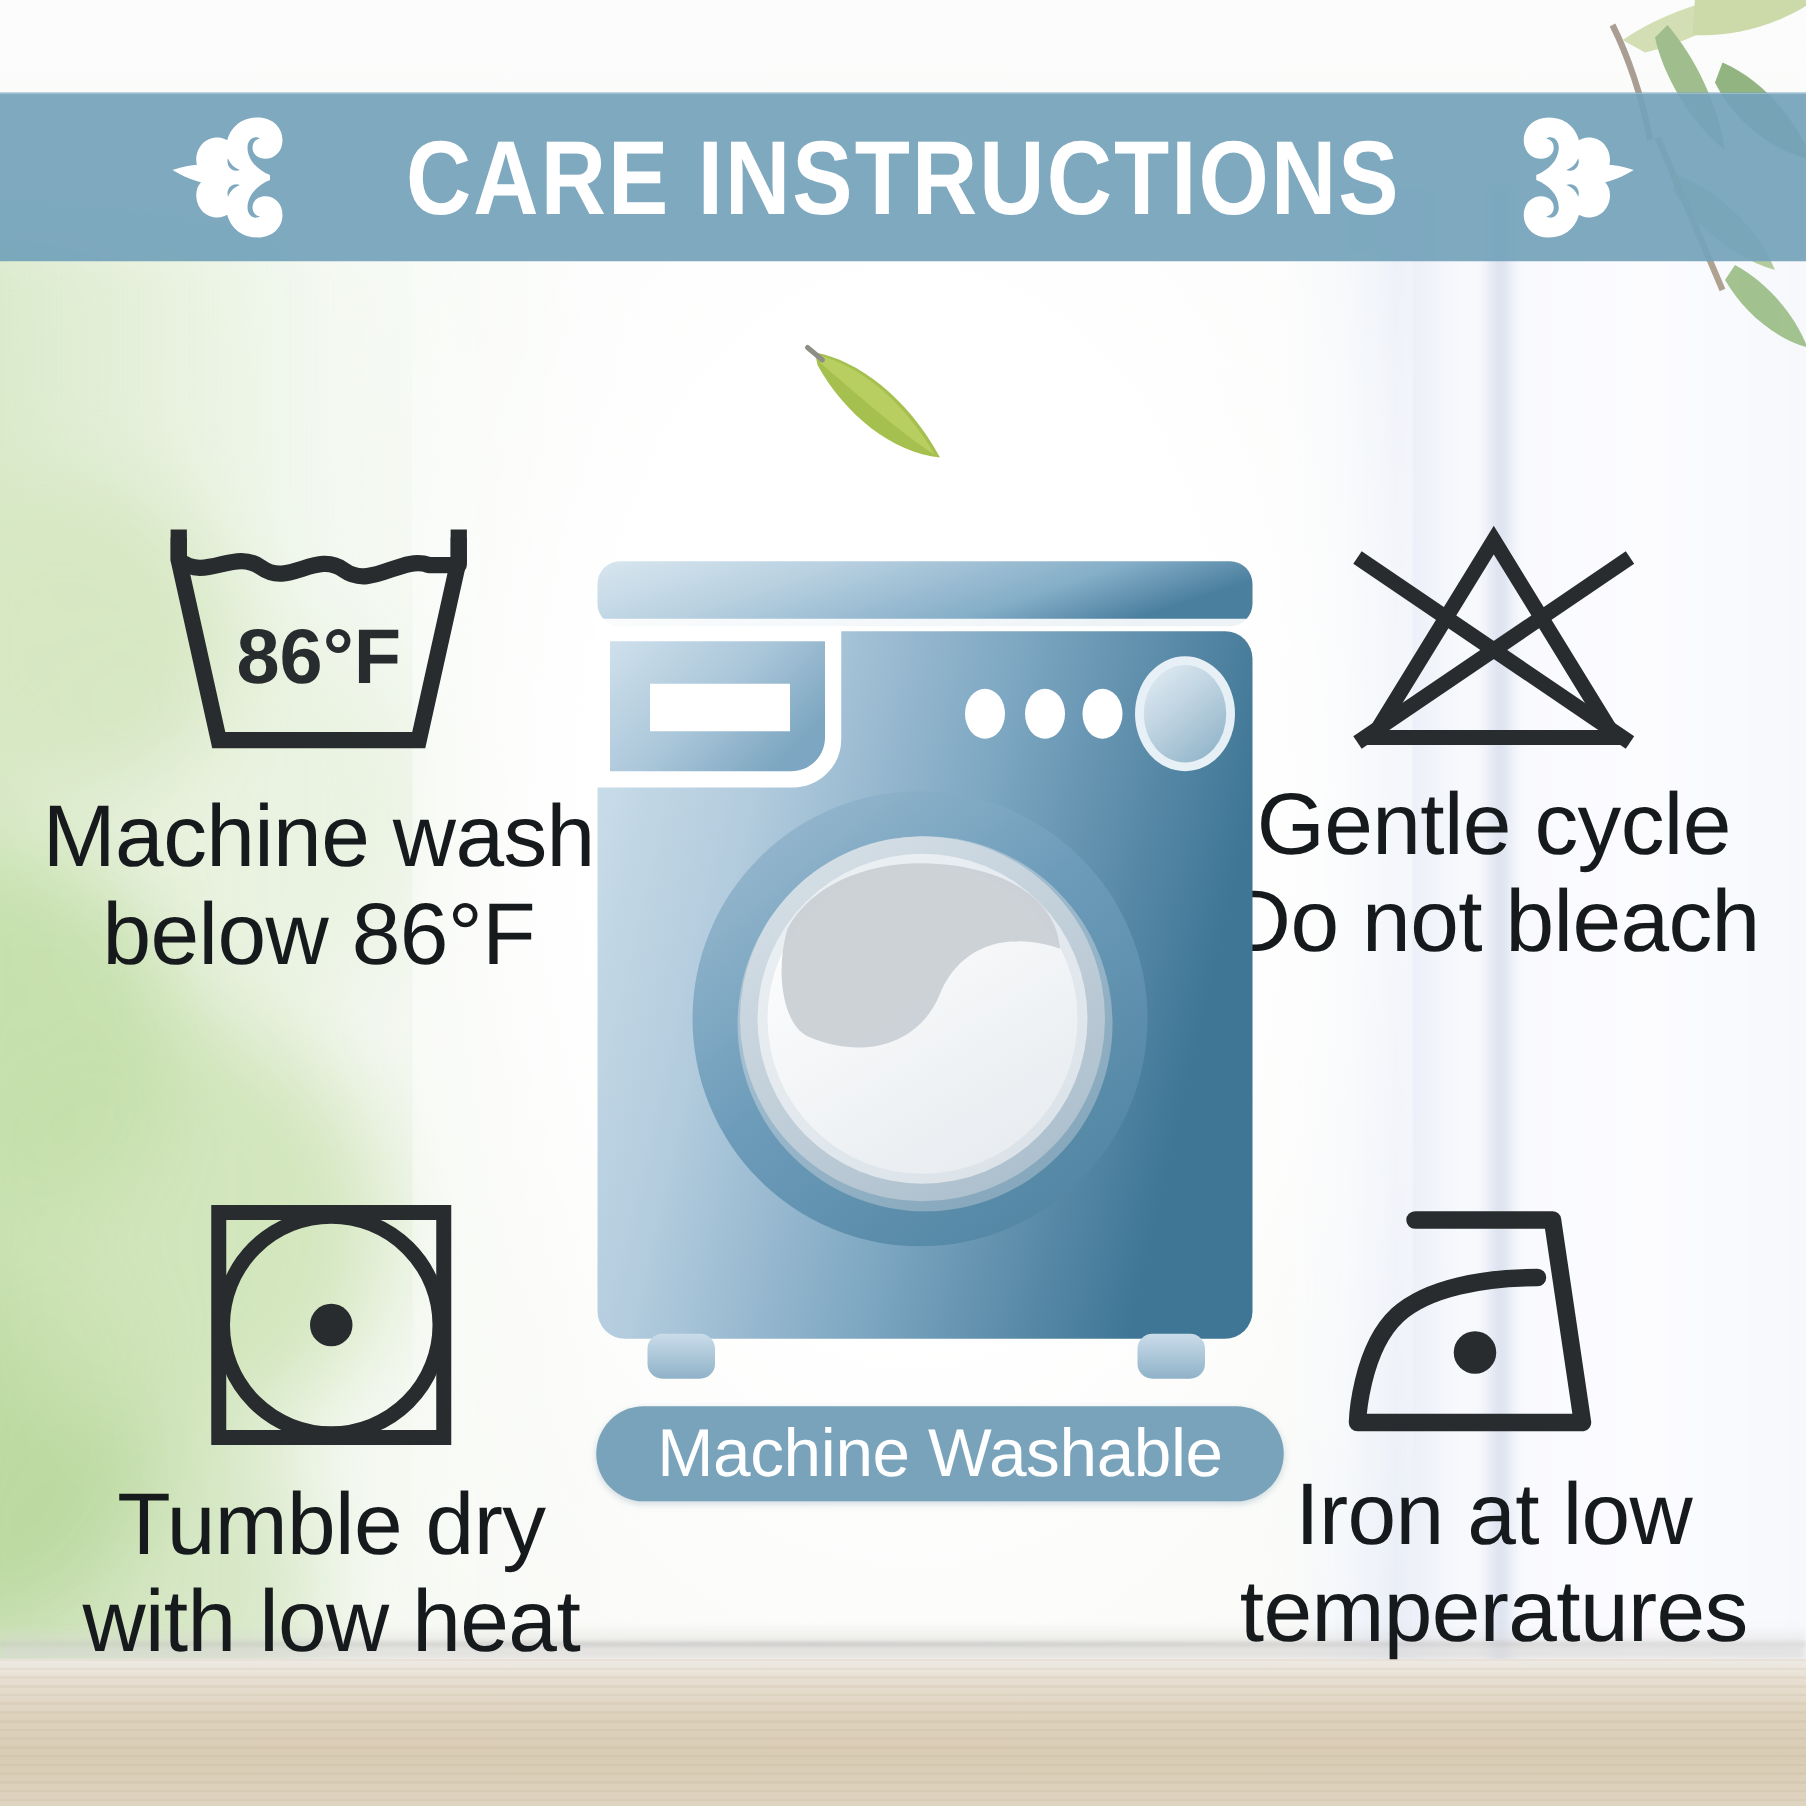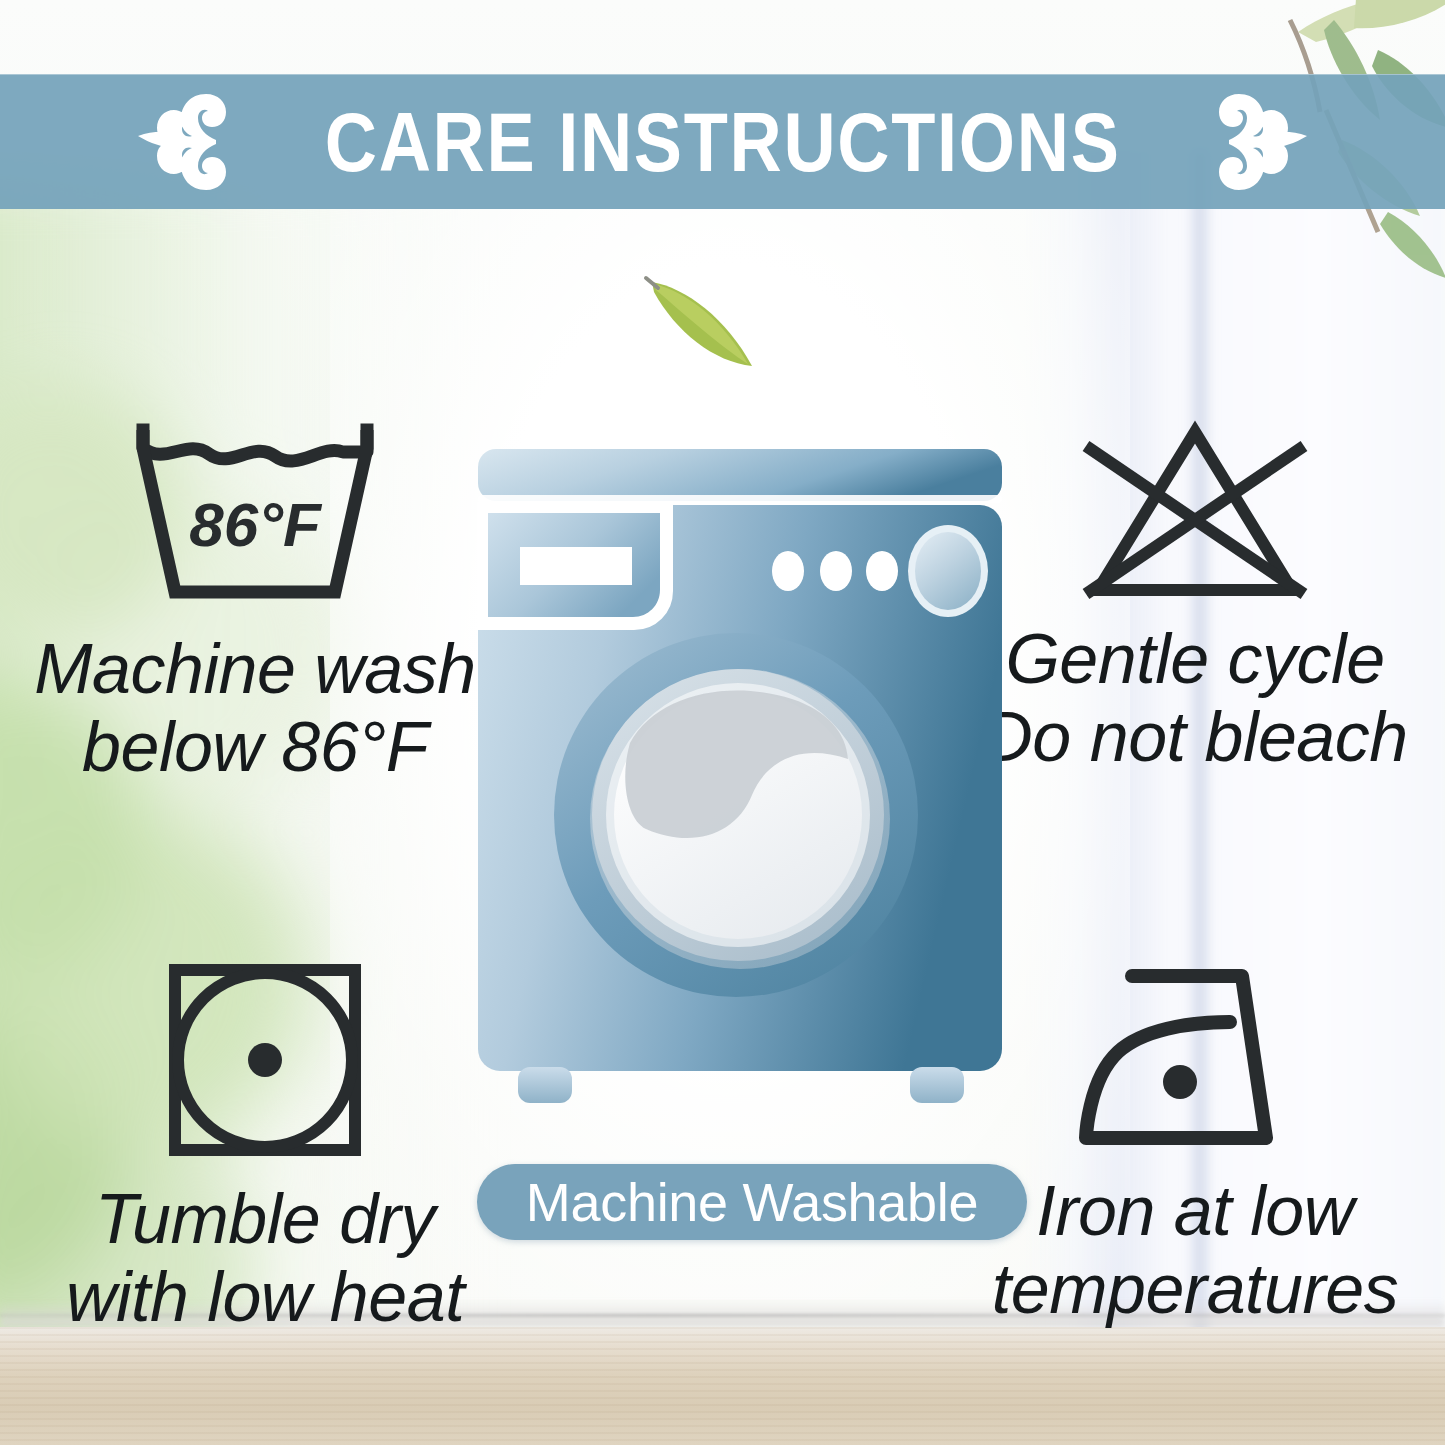--- a/index.html
+++ b/index.html
@@ -89,21 +89,21 @@
     white-space:nowrap;line-height:1;
   }
   .fleur{width:124px;height:104px;flex:none;}
   .fleur svg{display:block;}
   .fleur.right{transform:scaleX(-1);}
 
   
   .leaf-tr{position:absolute;pointer-events:none;}
 
   
-  .sym-block{position:absolute;text-align:center;font-style:italic;}
+  .sym-block{position:absolute;text-align:center;}
   .sym-icon{display:block;margin:0 auto;}
   .sym-caption{
     color:#161a1c;font-size:70px;line-height:1.12;
     font-family:"Liberation Sans", sans-serif;
     white-space:pre-line;letter-spacing:-.5px;
   }
 
   #block-wash{left:20px;top:418px;width:470px;}
   #block-bleach{left:960px;top:418px;width:470px;}
   #block-dry{left:40px;top:960px;width:450px;}
@@ -112,21 +112,21 @@
   #block-wash .sym-caption{margin-top:22px;}
   #block-bleach .sym-caption{margin-top:12px;}
   #block-dry .sym-caption{margin-top:20px;}
   #block-iron .sym-caption{margin-top:22px;}
 
   
   .washer{position:absolute;left:470px;top:443px;width:540px;height:690px;}
 
   
   .badge{
-    position:absolute;left:477px;top:1164px;width:550px;height:76px;
+    position:absolute;left:477px;top:1125px;width:550px;height:76px;
     background:#79a3bb;border-radius:38px;
     display:flex;align-items:center;justify-content:center;
     box-shadow:0 2px 6px rgba(120,150,170,.35);
   }
   .badge-label{
     color:#ffffff;font-size:54px;line-height:1;
     font-family:"Liberation Sans", sans-serif;letter-spacing:-.3px;
   }
 </style>
 </head>

